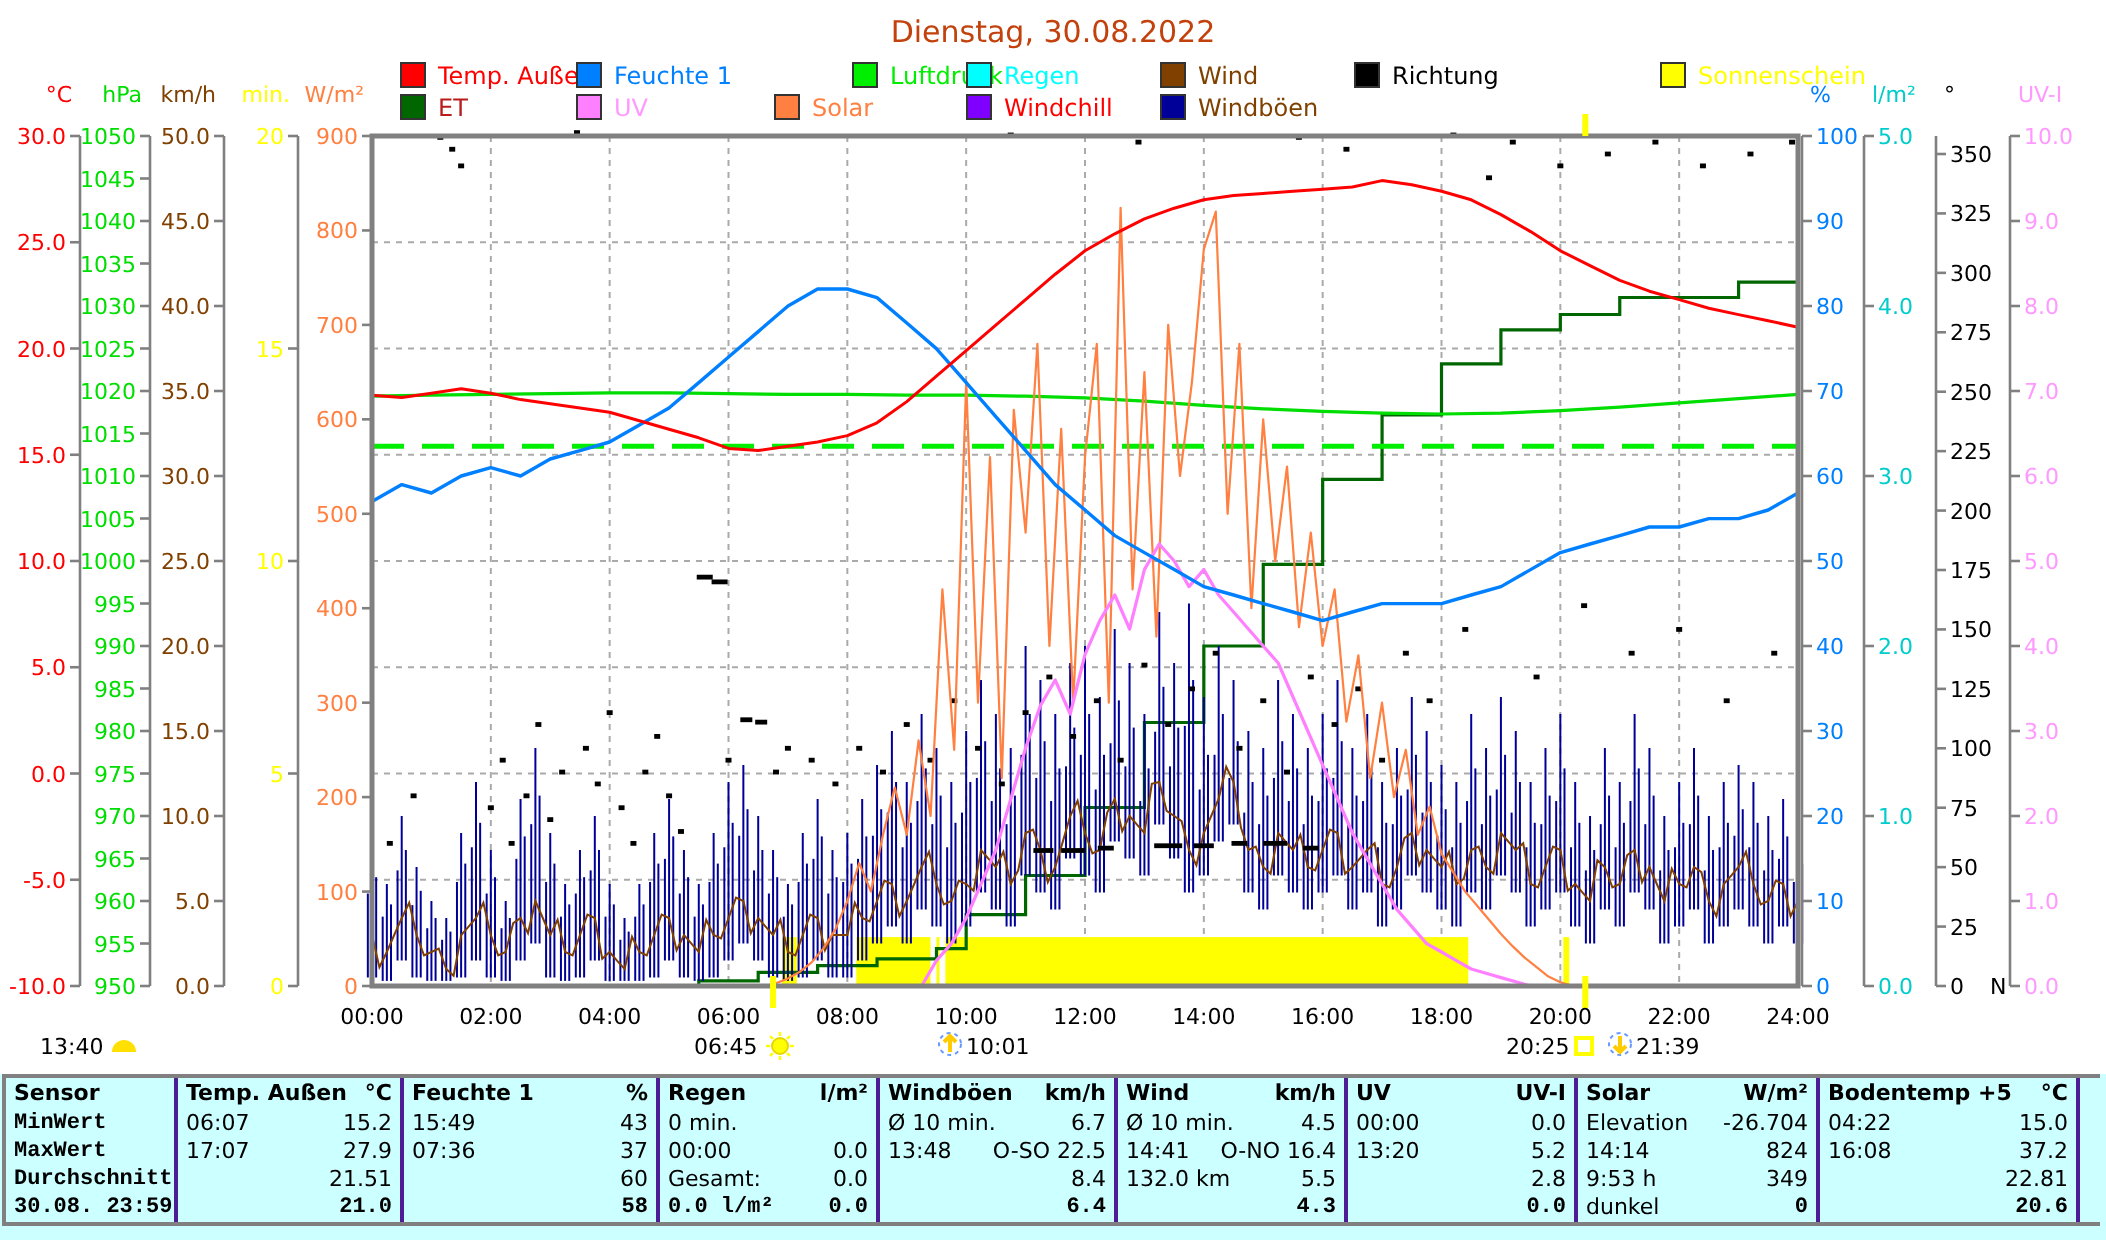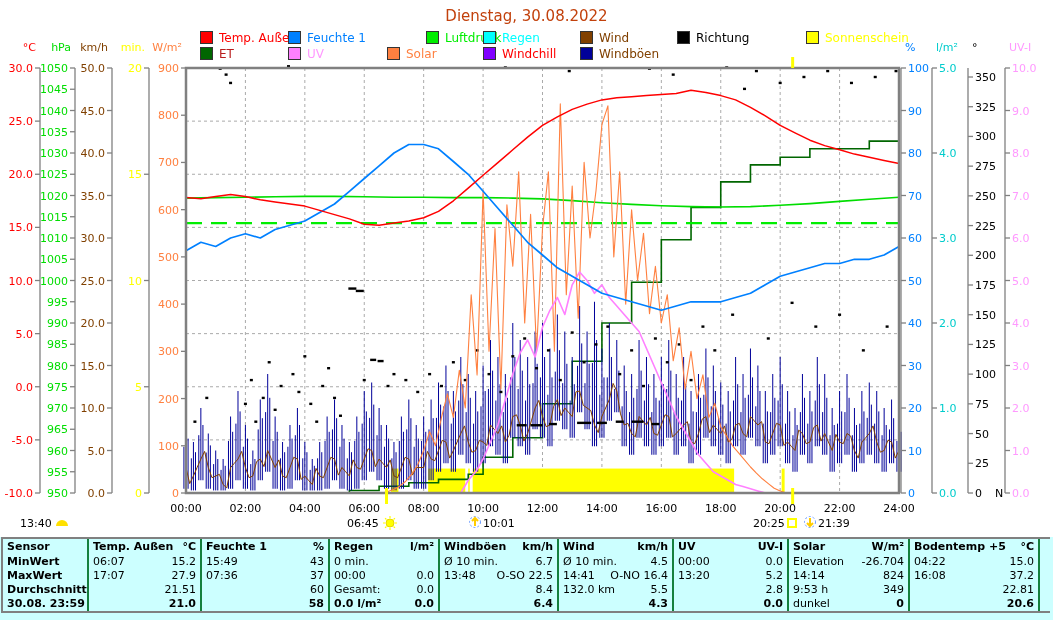--- a/index.html
+++ b/index.html
@@ -7,26 +7,26 @@
   #title{position:absolute;top:7px;left:0;width:1053px;text-align:center;font-size:15px;color:#c2410c;}
   .legend-row{position:absolute;left:0;width:1053px;height:14px;}
   #legend-row1{top:31px;}
   #legend-row2{top:47px;}
   .legend-item{position:absolute;display:flex;align-items:center;height:13px;}
   .legend-swatch{width:11px;height:11px;border:1px solid #333;display:inline-block;}
   .legend-label{margin-left:6px;font-size:12px;white-space:nowrap;}
   #chart-svg{position:absolute;top:0;left:0;}
   #stats{position:absolute;top:537px;left:0;width:1053px;height:83px;background:#ccffff;}
   #stats-table{display:flex;border-top:2px solid #808080;border-bottom:2px solid #808080;border-left:2px solid #808080;margin-left:1px;width:1049px;box-sizing:border-box;background:#ccffff;}
-  .stat-col{border-right:2px solid #15803d;box-sizing:border-box;font-size:11px;color:#000;}
+  .stat-col{border-right:2px solid #4c1d95;box-sizing:border-box;font-size:11px;color:#000;}
   .stat-hdr{display:flex;justify-content:space-between;font-weight:bold;padding:1px 4px 0 4px;height:15px;line-height:14px;white-space:nowrap;}
   .stat-row{display:flex;justify-content:space-between;padding:0 4px;height:14px;line-height:14px;white-space:nowrap;}
   .stat-left{text-align:left;}
   .stat-right{text-align:right;}
-  .bold{font-weight:bold;}
+  .bold{font-weight:bold;font-family:Liberation Mono, monospace;}
 </style>
 </head>
 <body>
 
 <div id="app">
   <div id="title">Dienstag, 30.08.2022</div>
   <div id="legend-row1" class="legend-row">
       <div class="legend-item" style="left: 200px;">
         <span class="legend-swatch" style="background: rgb(255, 0, 0);"></span>
         <span class="legend-label" style="color: rgb(255, 0, 0);">Temp. Außen</span>
@@ -44,21 +44,21 @@
         <span class="legend-label" style="color: rgb(0, 255, 255);">Regen</span>
       </div>
       <div class="legend-item" style="left: 580px;">
         <span class="legend-swatch" style="background: rgb(128, 64, 0);"></span>
         <span class="legend-label" style="color: rgb(128, 64, 0);">Wind</span>
       </div>
       <div class="legend-item" style="left: 677px; align-items: center;">
         <span class="legend-swatch" style="background: rgb(0, 0, 0);"></span>
         <span class="legend-label" style="color: rgb(0, 0, 0);">Richtung</span>
       </div>
-      <div class="legend-item" style="left: 798px; padding-left: 8px;">
+      <div class="legend-item" style="left: 822px; padding-left: 8px;">
         <span class="legend-swatch" style="background: rgb(255, 255, 0);"></span>
         <span class="legend-label" style="color: rgb(255, 255, 0);">Sonnenschein</span>
       </div>
     </div>
   <div id="legend-row2" class="legend-row">
       <div class="legend-item" style="left: 200px;">
         <span class="legend-swatch" style="background: rgb(0, 102, 0);"></span>
         <span class="legend-label" style="color: #b91c1c;">ET</span>
       </div>
       <div class="legend-item" style="left: 288px;">

